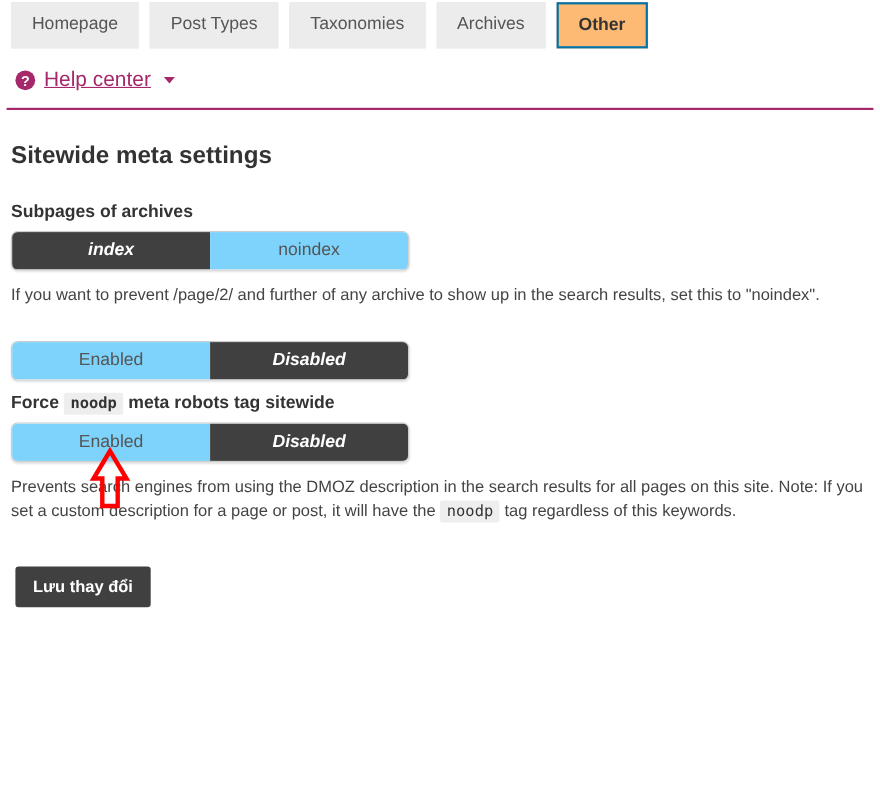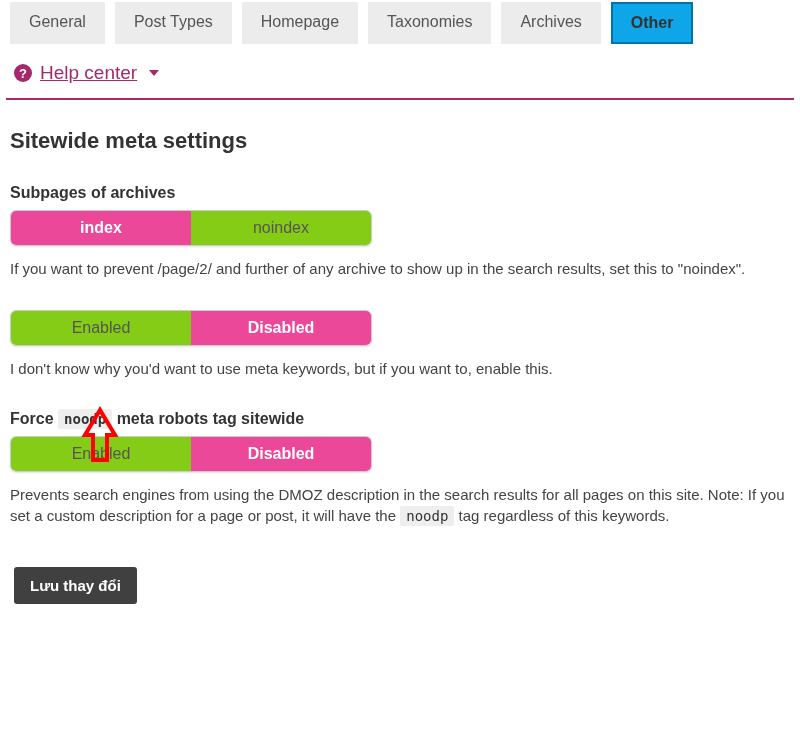--- a/index.html
+++ b/index.html
@@ -2,57 +2,56 @@
 <html><head>
 <meta charset="utf-8">
 <style>
   * { box-sizing: border-box; margin: 0; padding: 0; }
   body { font-family: -apple-system, BlinkMacSystemFont, "Segoe UI", Arial, sans-serif; background: #fff; color: #333; font-size: 15px; }
   .wrap { padding: 2px 6px 20px 6px; max-width: 800px; }
 
   
   .tabs { display: flex; gap: 10px; padding: 0 4px; margin-bottom: 18px; }
   .tab { background: #ececec; color: #555; padding: 10px 18px; font-size: 16px; border: 1px solid #ececec; cursor: pointer; }
-  .tab.active { background: #0ea5e9; border: 2px solid #0073aa; color: #333; font-weight: 600; }
+  .tab.active { background: #fdba74; border: 2px solid #0073aa; color: #333; font-weight: 600; }
 
   
   .help-row { display: flex; align-items: center; gap: 8px; padding: 0 8px 14px 8px; border-bottom: 2px solid #a4286a; margin-bottom: 28px; }
   .help-icon { width: 18px; height: 18px; border-radius: 50%; background: #a4286a; color: #fff; display: inline-flex; align-items: center; justify-content: center; font-size: 13px; font-weight: 700; }
   .help-link { color: #a4286a; text-decoration: underline; font-size: 19px; cursor: pointer; }
   .caret { width: 0; height: 0; border-left: 5px solid transparent; border-right: 5px solid transparent; border-top: 6px solid #a4286a; margin-left: 4px; }
 
   h2.sitewide { font-size: 22px; font-weight: 700; color: #333; margin: 0 0 30px 4px; }
   .section-label { font-weight: 700; font-size: 16px; color: #333; margin: 0 0 8px 4px; }
 
   
   .toggle { display: inline-flex; border: 1px solid #ccc; border-radius: 6px; overflow: hidden; margin: 0 0 12px 4px; box-shadow: 0 1px 2px rgba(0,0,0,0.12); }
   .toggle-opt { width: 180px; text-align: center; padding: 8px 0; font-size: 16px; font-weight: 600; cursor: pointer; }
-  .toggle-opt.on { background: #ec4899; color: #fff; }
-  .toggle-opt.off { background: #84cc16; color: #555; font-weight: 400; }
+  .toggle-opt.on { background: #404040; color: #fff; font-style: italic; }
+  .toggle-opt.off { background: #7dd3fc; color: #555; font-weight: 400; }
 
   .desc { font-size: 15px; color: #444; line-height: 1.45; margin: 0 4px 30px 4px; }
 
   .code-chip { background: #eee; padding: 2px 6px; font-family: Menlo, Consolas, monospace; font-size: 14px; color: #333; border-radius: 2px; }
 
   .save-btn { background: #404040; color: #fff; border: none; padding: 10px 16px; font-size: 15px; font-weight: 600; border-radius: 3px; cursor: pointer; margin: 10px 0 0 8px; }
 
   
   .arrow-anno { position: absolute; left: 80px; top: 400px; pointer-events: none; }
   .arrow-anno svg { display: block; }
   .rel { position: relative; }
 </style>
 </head>
 <body>
 
 <div class="wrap rel">
 
   <div class="tabs">
-    <div class="tab">General</div>
+    <div class="tab">Homepage</div>
     <div class="tab">Post Types</div>
-    <div class="tab">Homepage</div>
     <div class="tab">Taxonomies</div>
     <div class="tab">Archives</div>
     <div class="tab active">Other</div>
   </div>
 
   <div class="help-row">
     <span class="help-icon">?</span>
     <span class="help-link">Help center</span>
     <span class="caret"></span>
   </div>
@@ -65,21 +64,20 @@
     <div class="toggle-opt on">index</div>
     <div class="toggle-opt off">noindex</div>
   </div>
   <p class="desc">If you want to prevent /page/2/ and further of any archive to show up in the search results, set this to "noindex".</p>
 
   
   <div class="toggle">
     <div class="toggle-opt off">Enabled</div>
     <div class="toggle-opt on">Disabled</div>
   </div>
-  <p class="desc">I don't know why you'd want to use meta keywords, but if you want to, enable this.</p>
 
   
   <div class="section-label">
     <span>Force</span>
     <span class="code-chip">noodp</span>
     <span>meta robots tag sitewide</span>
   </div>
   <div class="toggle">
     <div class="toggle-opt off">Enabled</div>
     <div class="toggle-opt on">Disabled</div>

